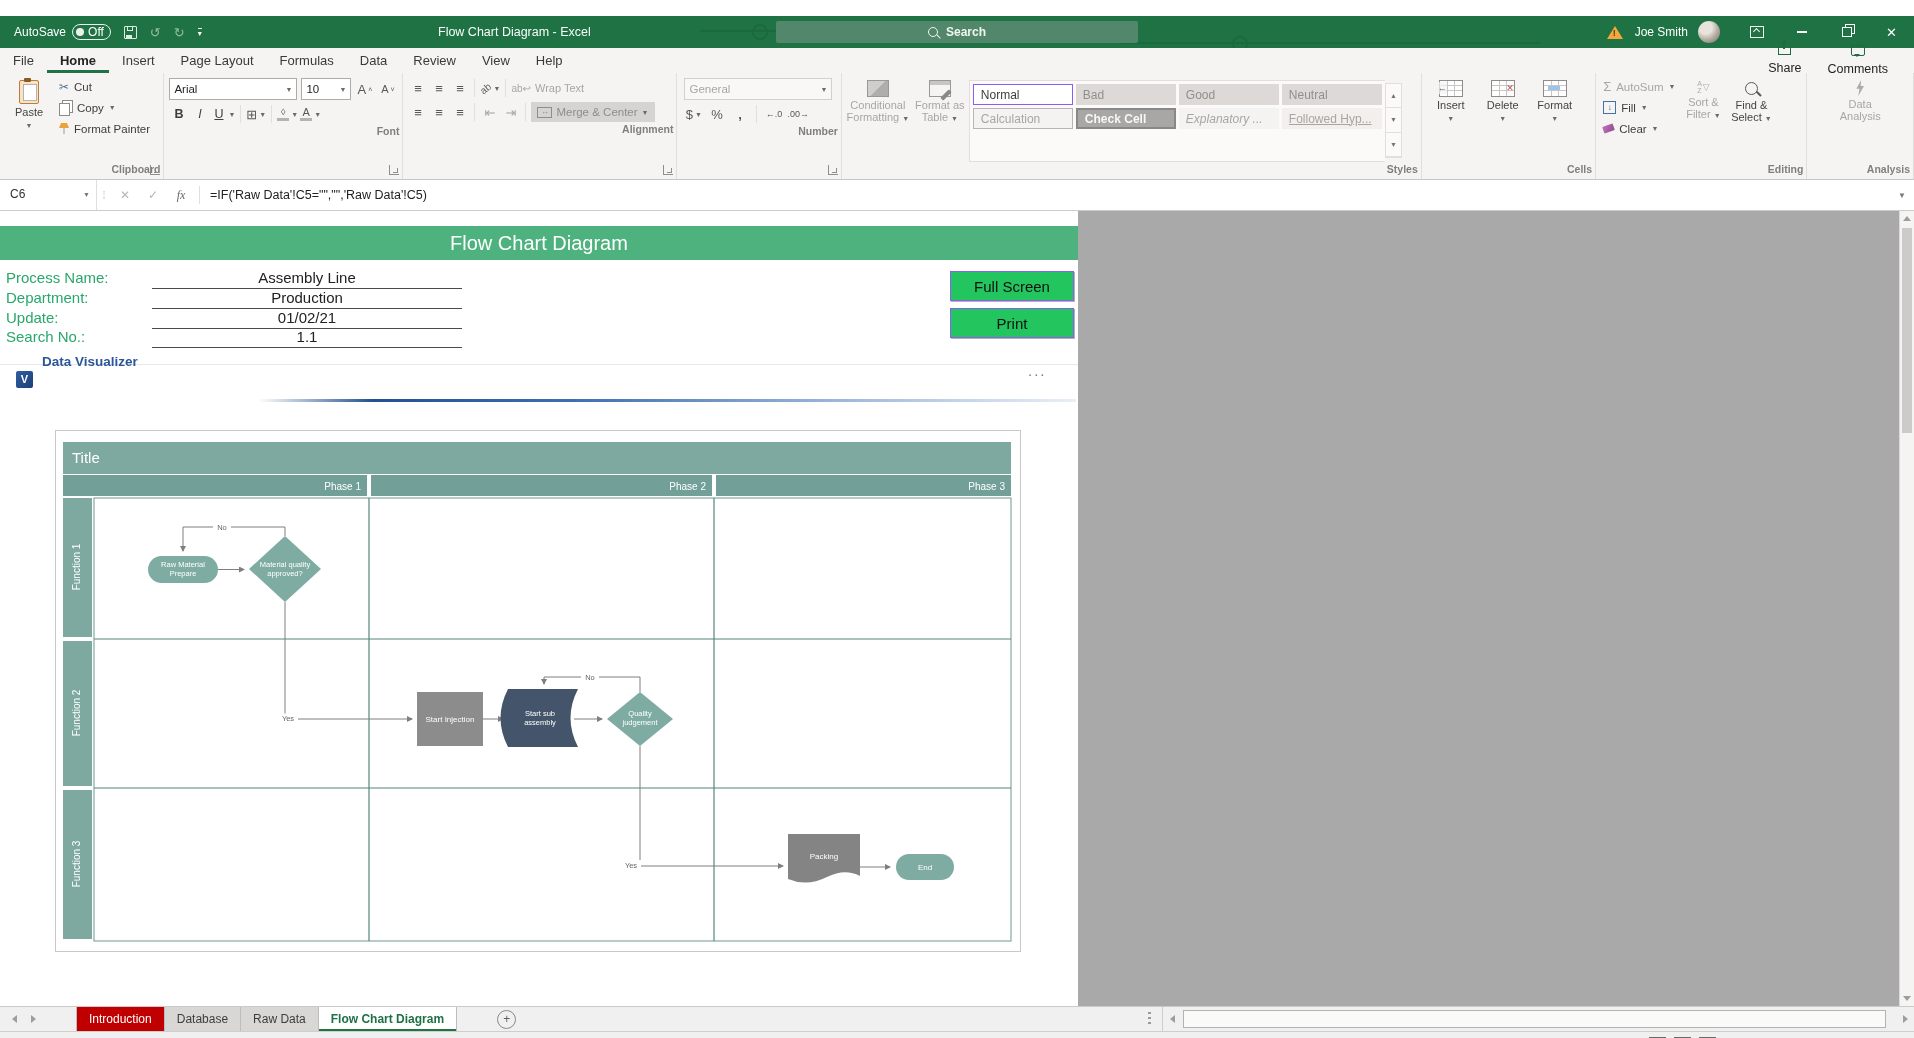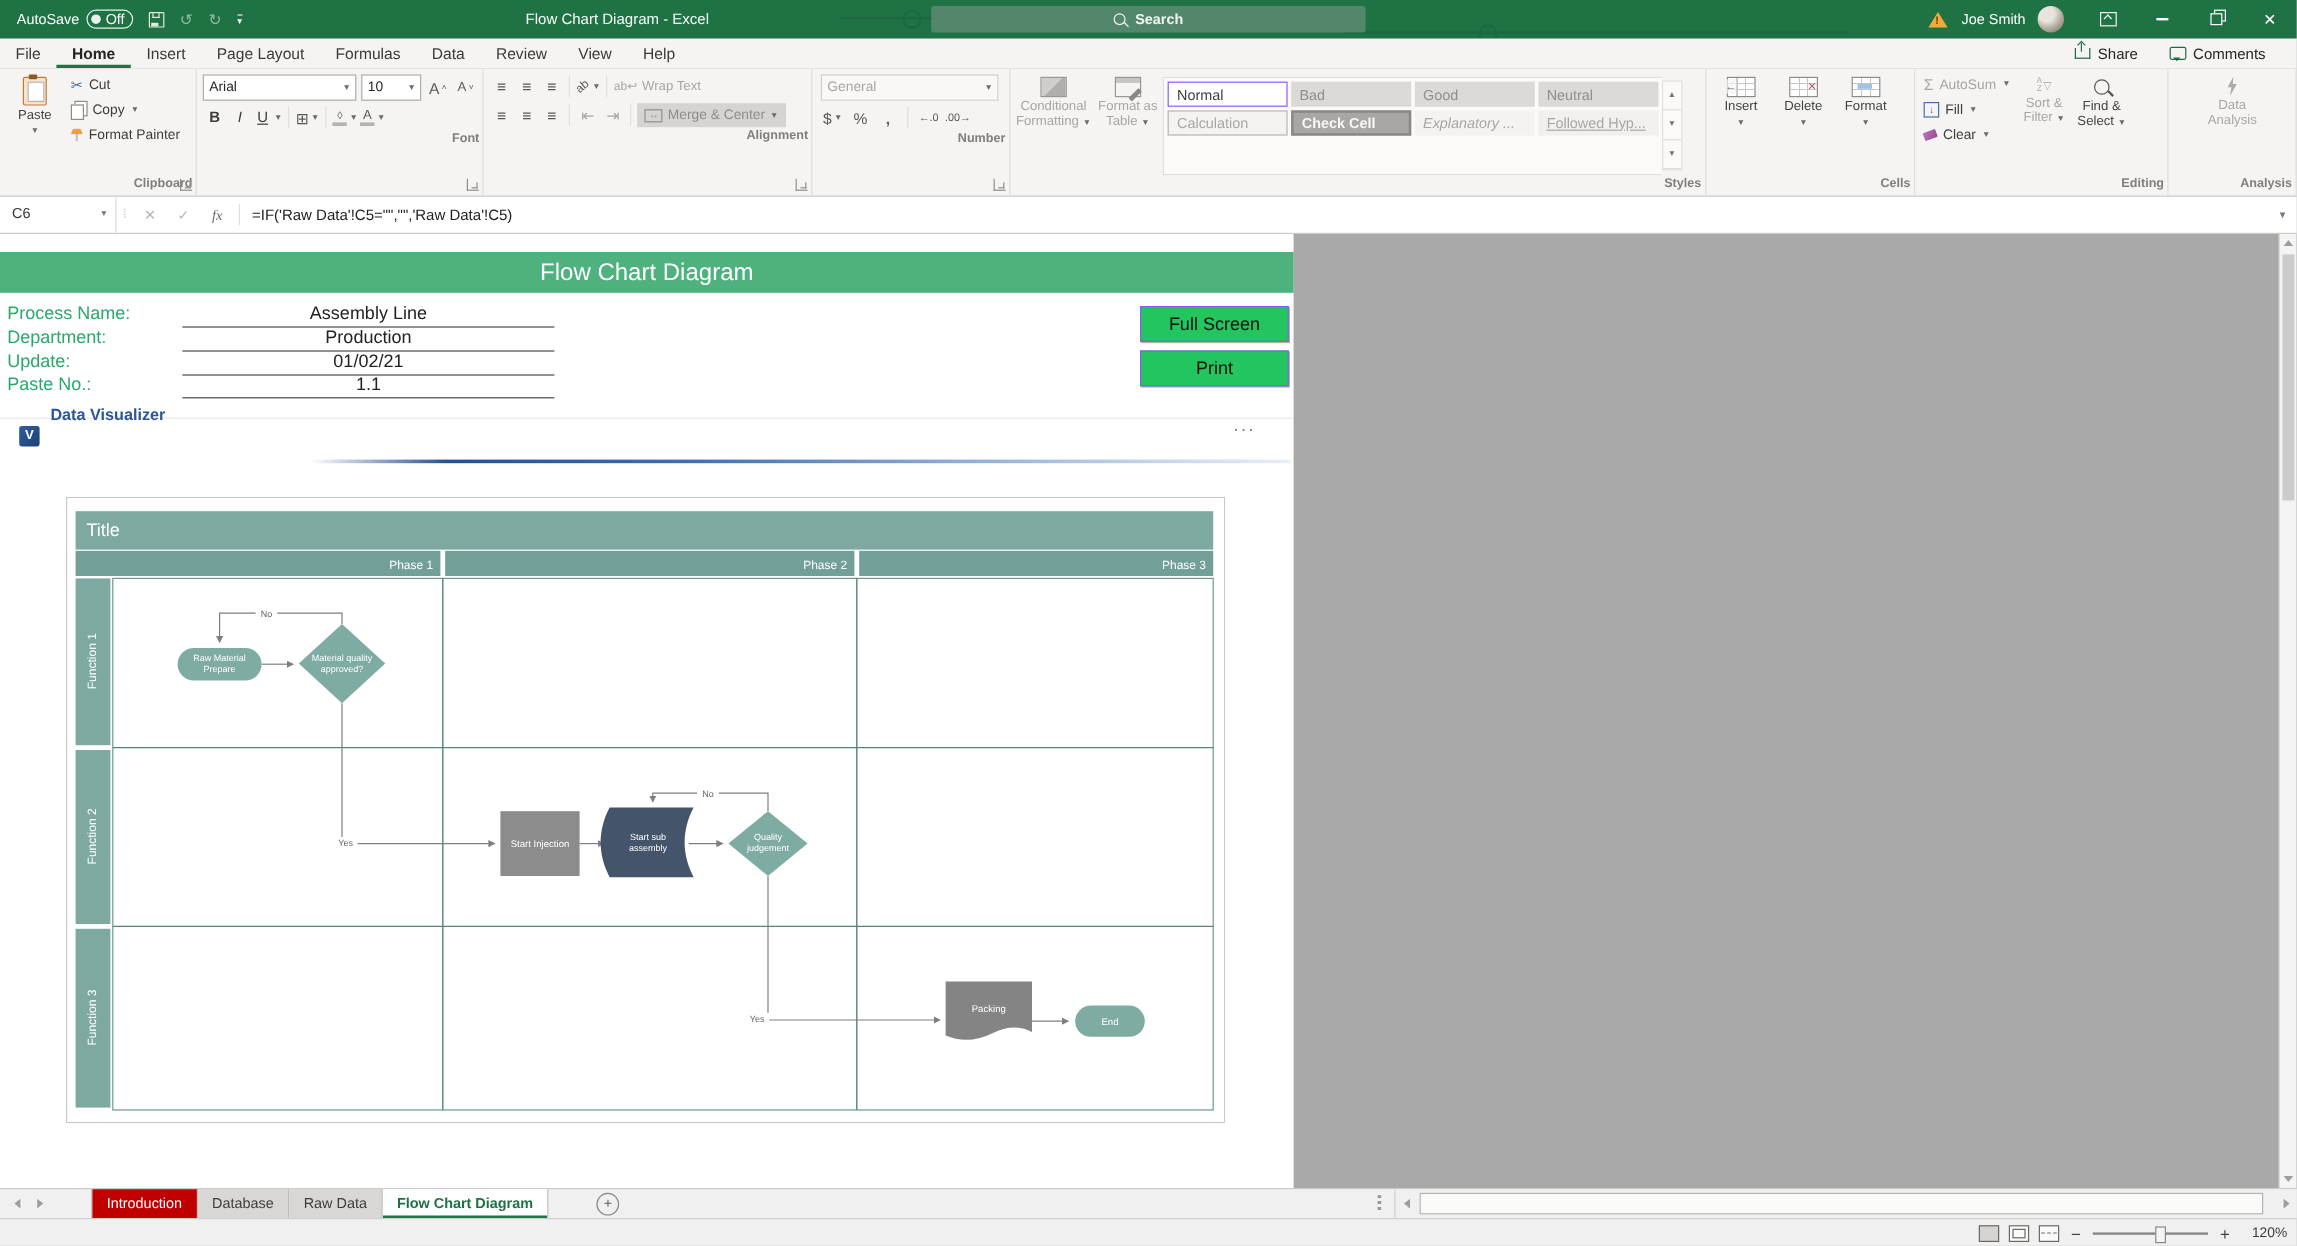--- a/index.html
+++ b/index.html
@@ -1,20 +1,20 @@
 <!DOCTYPE html>
 <html><head>
 <meta charset="utf-8">
 <style>
   html,body{margin:0;padding:0;background:#fff;}
   body{width:1914px;height:1038px;overflow:hidden;font-family:"Liberation Sans",sans-serif;-webkit-font-smoothing:antialiased;}
   .app{position:relative;width:1914px;height:1038px;background:#A9A9A9;}
 
   
-  .titlebar{position:relative;height:32px;background:#1F7244;color:#fff;display:flex;align-items:center;font-size:12px;overflow:hidden;}
+  .titlebar{position:relative;height:32px;background:#1F7244;color:#fff;display:flex;align-items:center;font-size:12px;overflow:hidden;margin-top:16px;}
   .tb-pattern{position:absolute;left:700px;top:0;width:1100px;height:32px;opacity:.16;pointer-events:none;
     background:
      radial-gradient(circle at 60px 16px, transparent 6px, #0c4527 6px 8px, transparent 8px),
      radial-gradient(circle at 540px 28px, transparent 6px, #0c4527 6px 8px, transparent 8px),
      linear-gradient(#0c4527 0 0) 0 14px/300px 2px no-repeat,
      linear-gradient(#0c4527 0 0) 420px 26px/420px 2px no-repeat;}
   .qat{display:flex;align-items:center;gap:13px;margin-left:14px;z-index:1;}
   .autosave{display:flex;align-items:center;gap:6px;}
   .as-pill{display:flex;align-items:center;gap:4px;border:1px solid #E8F1EA;border-radius:8px;height:14px;padding:0 6px 0 3px;}
   .as-dot{width:8px;height:8px;border-radius:50%;background:#E8F1EA;}
@@ -39,21 +39,21 @@
   .ic-min{width:10px;height:1.2px;background:#fff;}
   .ic-restore{width:8px;height:8px;border:1.1px solid #fff;position:relative;background:#1F7244;}
   .ic-restore::before{content:"";position:absolute;left:2px;top:-4px;width:8px;height:8px;border:1.1px solid #fff;z-index:-1;}
   .ic-close{font-size:13px;line-height:13px;}
 
   
   .tabrow{height:25px;background:#F5F4F3;display:flex;align-items:stretch;font-size:13px;color:#3B3A39;}
   .rtab{padding:0 13px;line-height:25px;cursor:default;}
   .rtab.active{font-weight:700;color:#252423;box-shadow:inset 0 -3px 0 #217346;}
   .tabrow-right{margin-left:auto;display:flex;align-items:center;gap:6px;padding-right:16px;}
-  .pillbtn{display:flex;align-items:center;gap:6px;padding:2px 10px;font-size:12.5px;color:#252423;border-radius:2px;}
+  .pillbtn{display:flex;align-items:center;gap:6px;padding:2px 10px;font-size:12.5px;color:#252423;border-radius:2px;flex-direction:column;}
   .ic-share{width:11px;height:8px;border:1.2px solid #1E6B40;border-top:none;position:relative;}
   .ic-share::before{content:"";position:absolute;left:4px;top:-4px;width:1.2px;height:7px;background:#1E6B40;}
   .ic-share::after{content:"";position:absolute;left:2.2px;top:-5px;width:4px;height:4px;border-left:1.2px solid #1E6B40;border-top:1.2px solid #1E6B40;transform:rotate(45deg);}
   .ic-comment{width:12px;height:9px;border:1.2px solid #1E6B40;border-radius:2px;position:relative;}
   .ic-comment::after{content:"";position:absolute;left:2px;bottom:-5px;border:3px solid transparent;border-top-color:#1E6B40;}
 
   
   .ribbon{height:106px;background:#F5F4F3;border-bottom:1px solid #C8C6C4;display:flex;}
   .rgroup{position:relative;display:flex;flex-direction:column;border-right:1px solid #E1DFDD;padding:3px 3px 0;}
   .gbody{display:flex;flex:1;}
@@ -510,21 +510,21 @@
       </div>
       <div class="fieldrow" style="top:77px;">
         <span class="flabel">Department:</span>
         <span class="fvalue">Production</span>
       </div>
       <div class="fieldrow" style="top:97px;">
         <span class="flabel">Update:</span>
         <span class="fvalue">01/02/21</span>
       </div>
       <div class="fieldrow" style="top:116px;">
-        <span class="flabel">Paste No.:</span>
+        <span class="flabel">Search No.:</span>
         <span class="fvalue">1.1</span>
       </div>
 
       <div class="formbtn" style="top:60px;">Full Screen</div>
       <div class="formbtn" style="top:97px;">Print</div>
 
       <div class="dv-divider"></div>
       <div class="dv-icon">V</div>
       <div class="dv-title">Data Visualizer</div>
       <div class="dv-menu">...</div>

